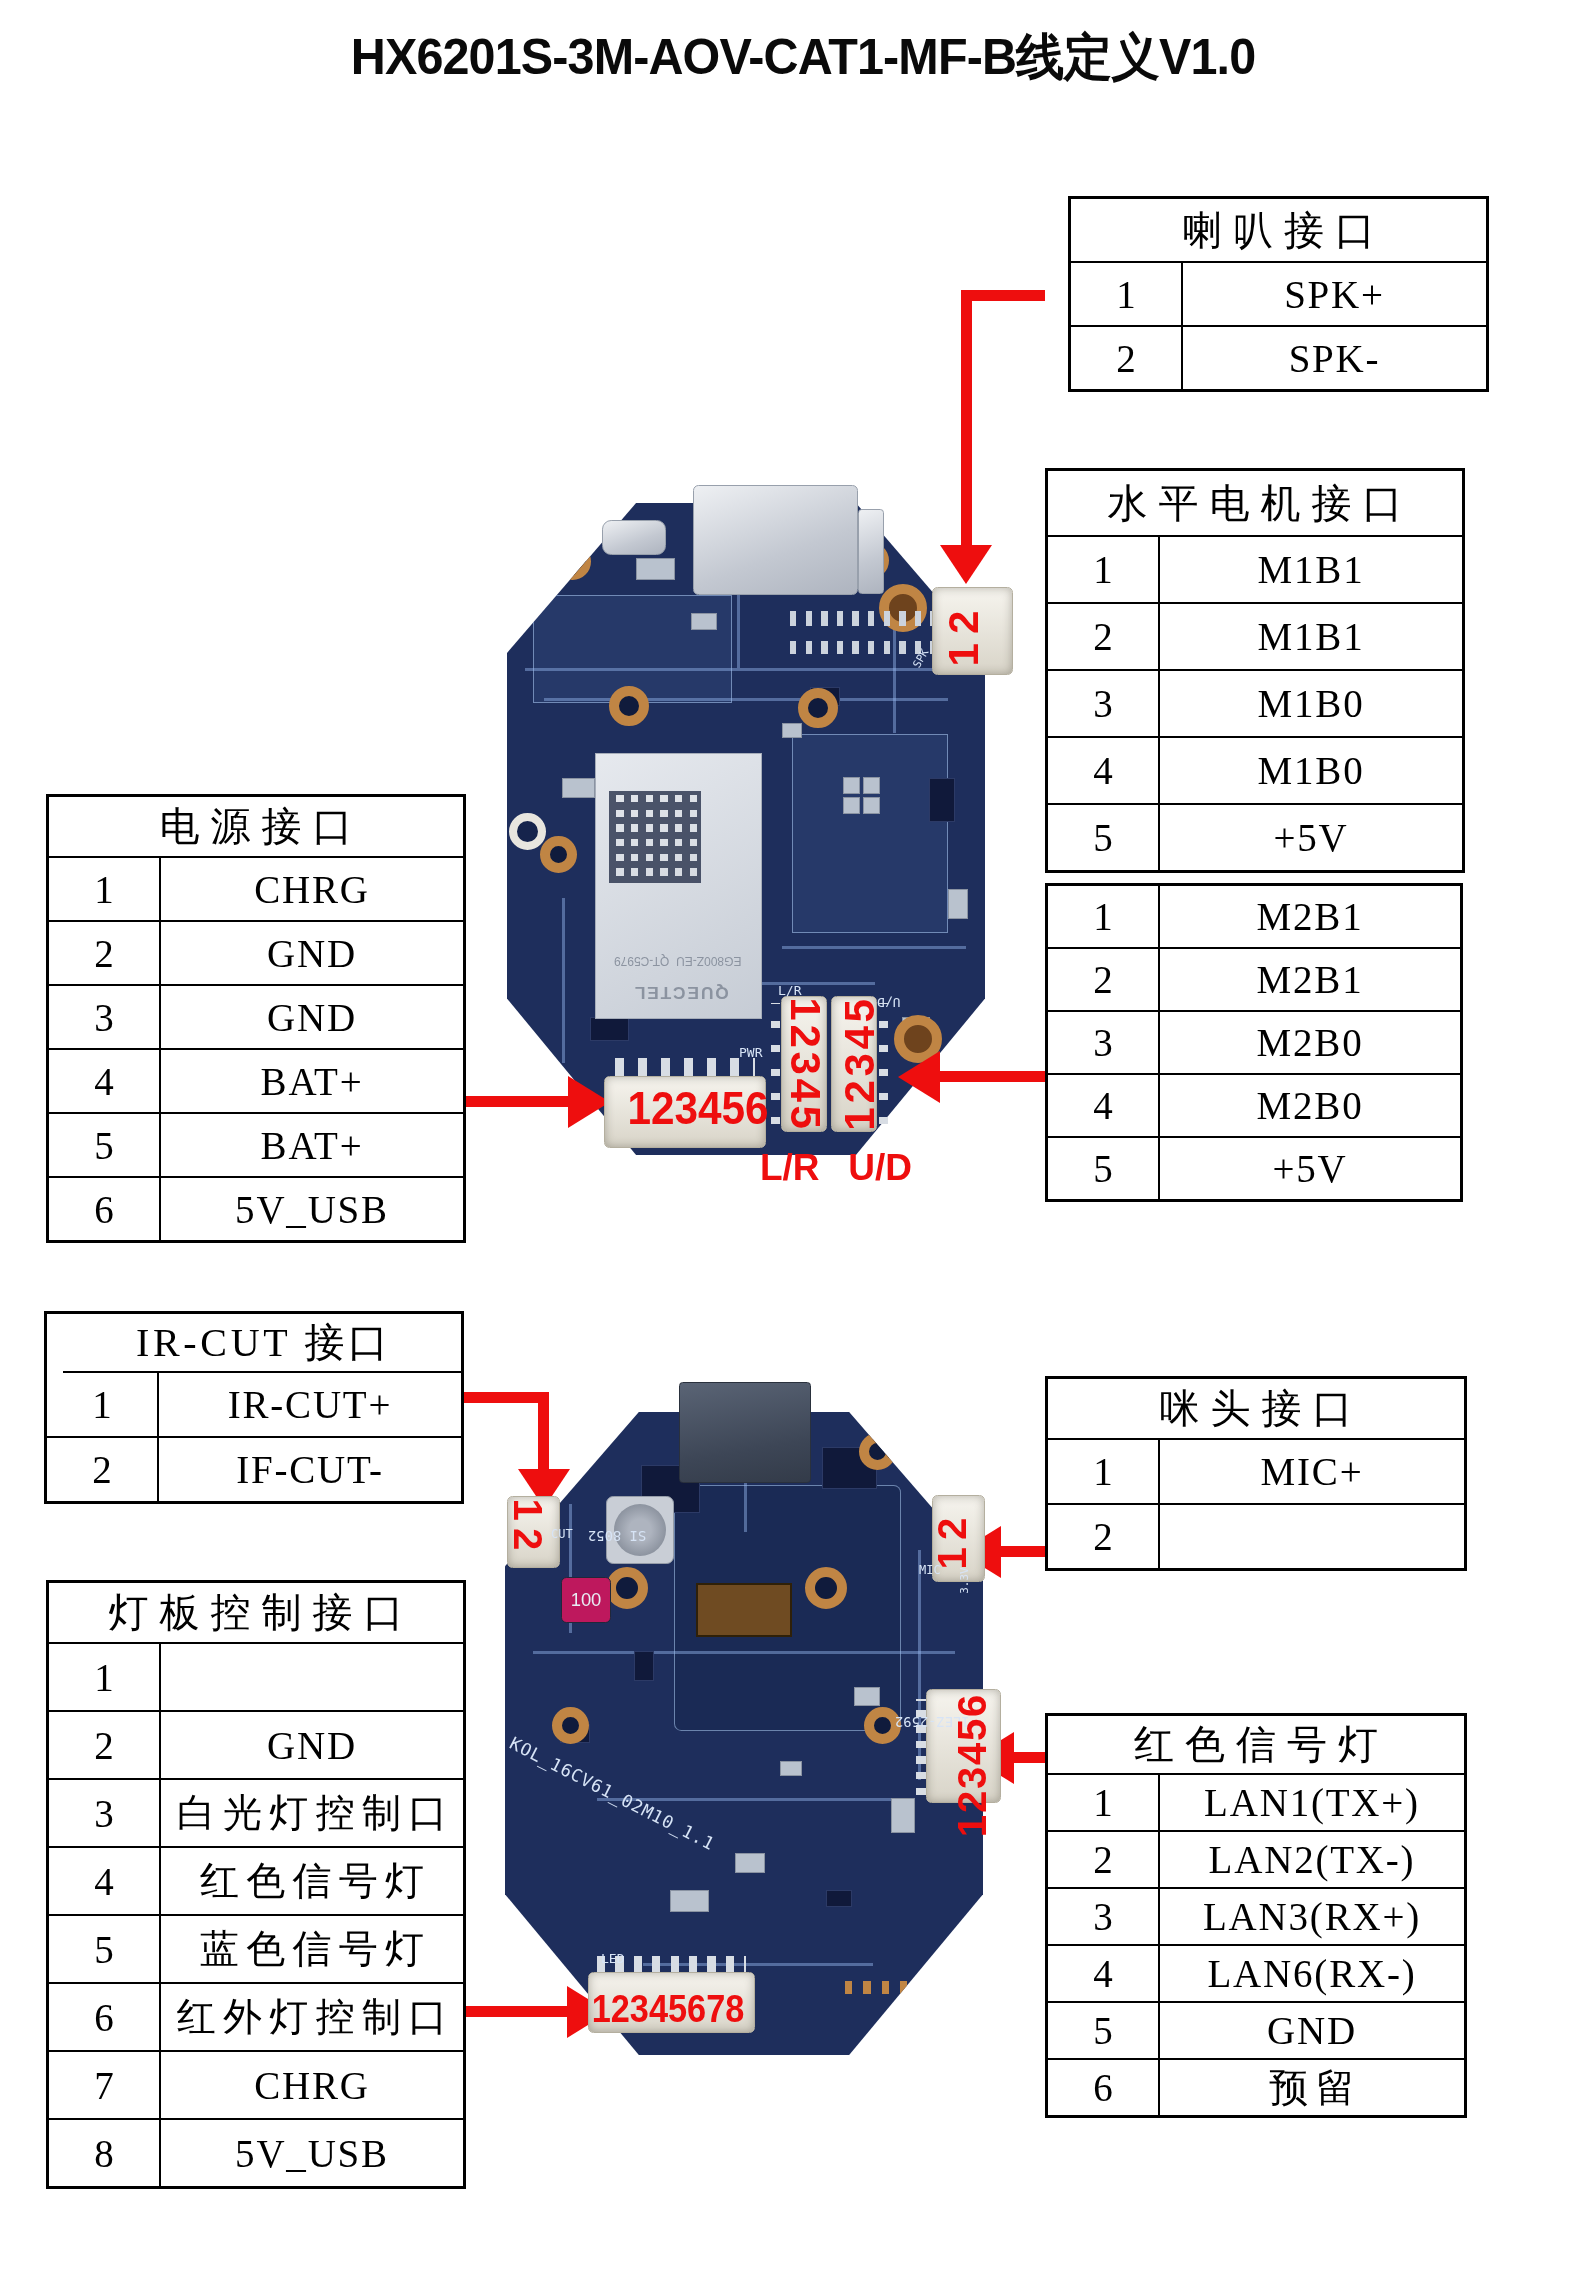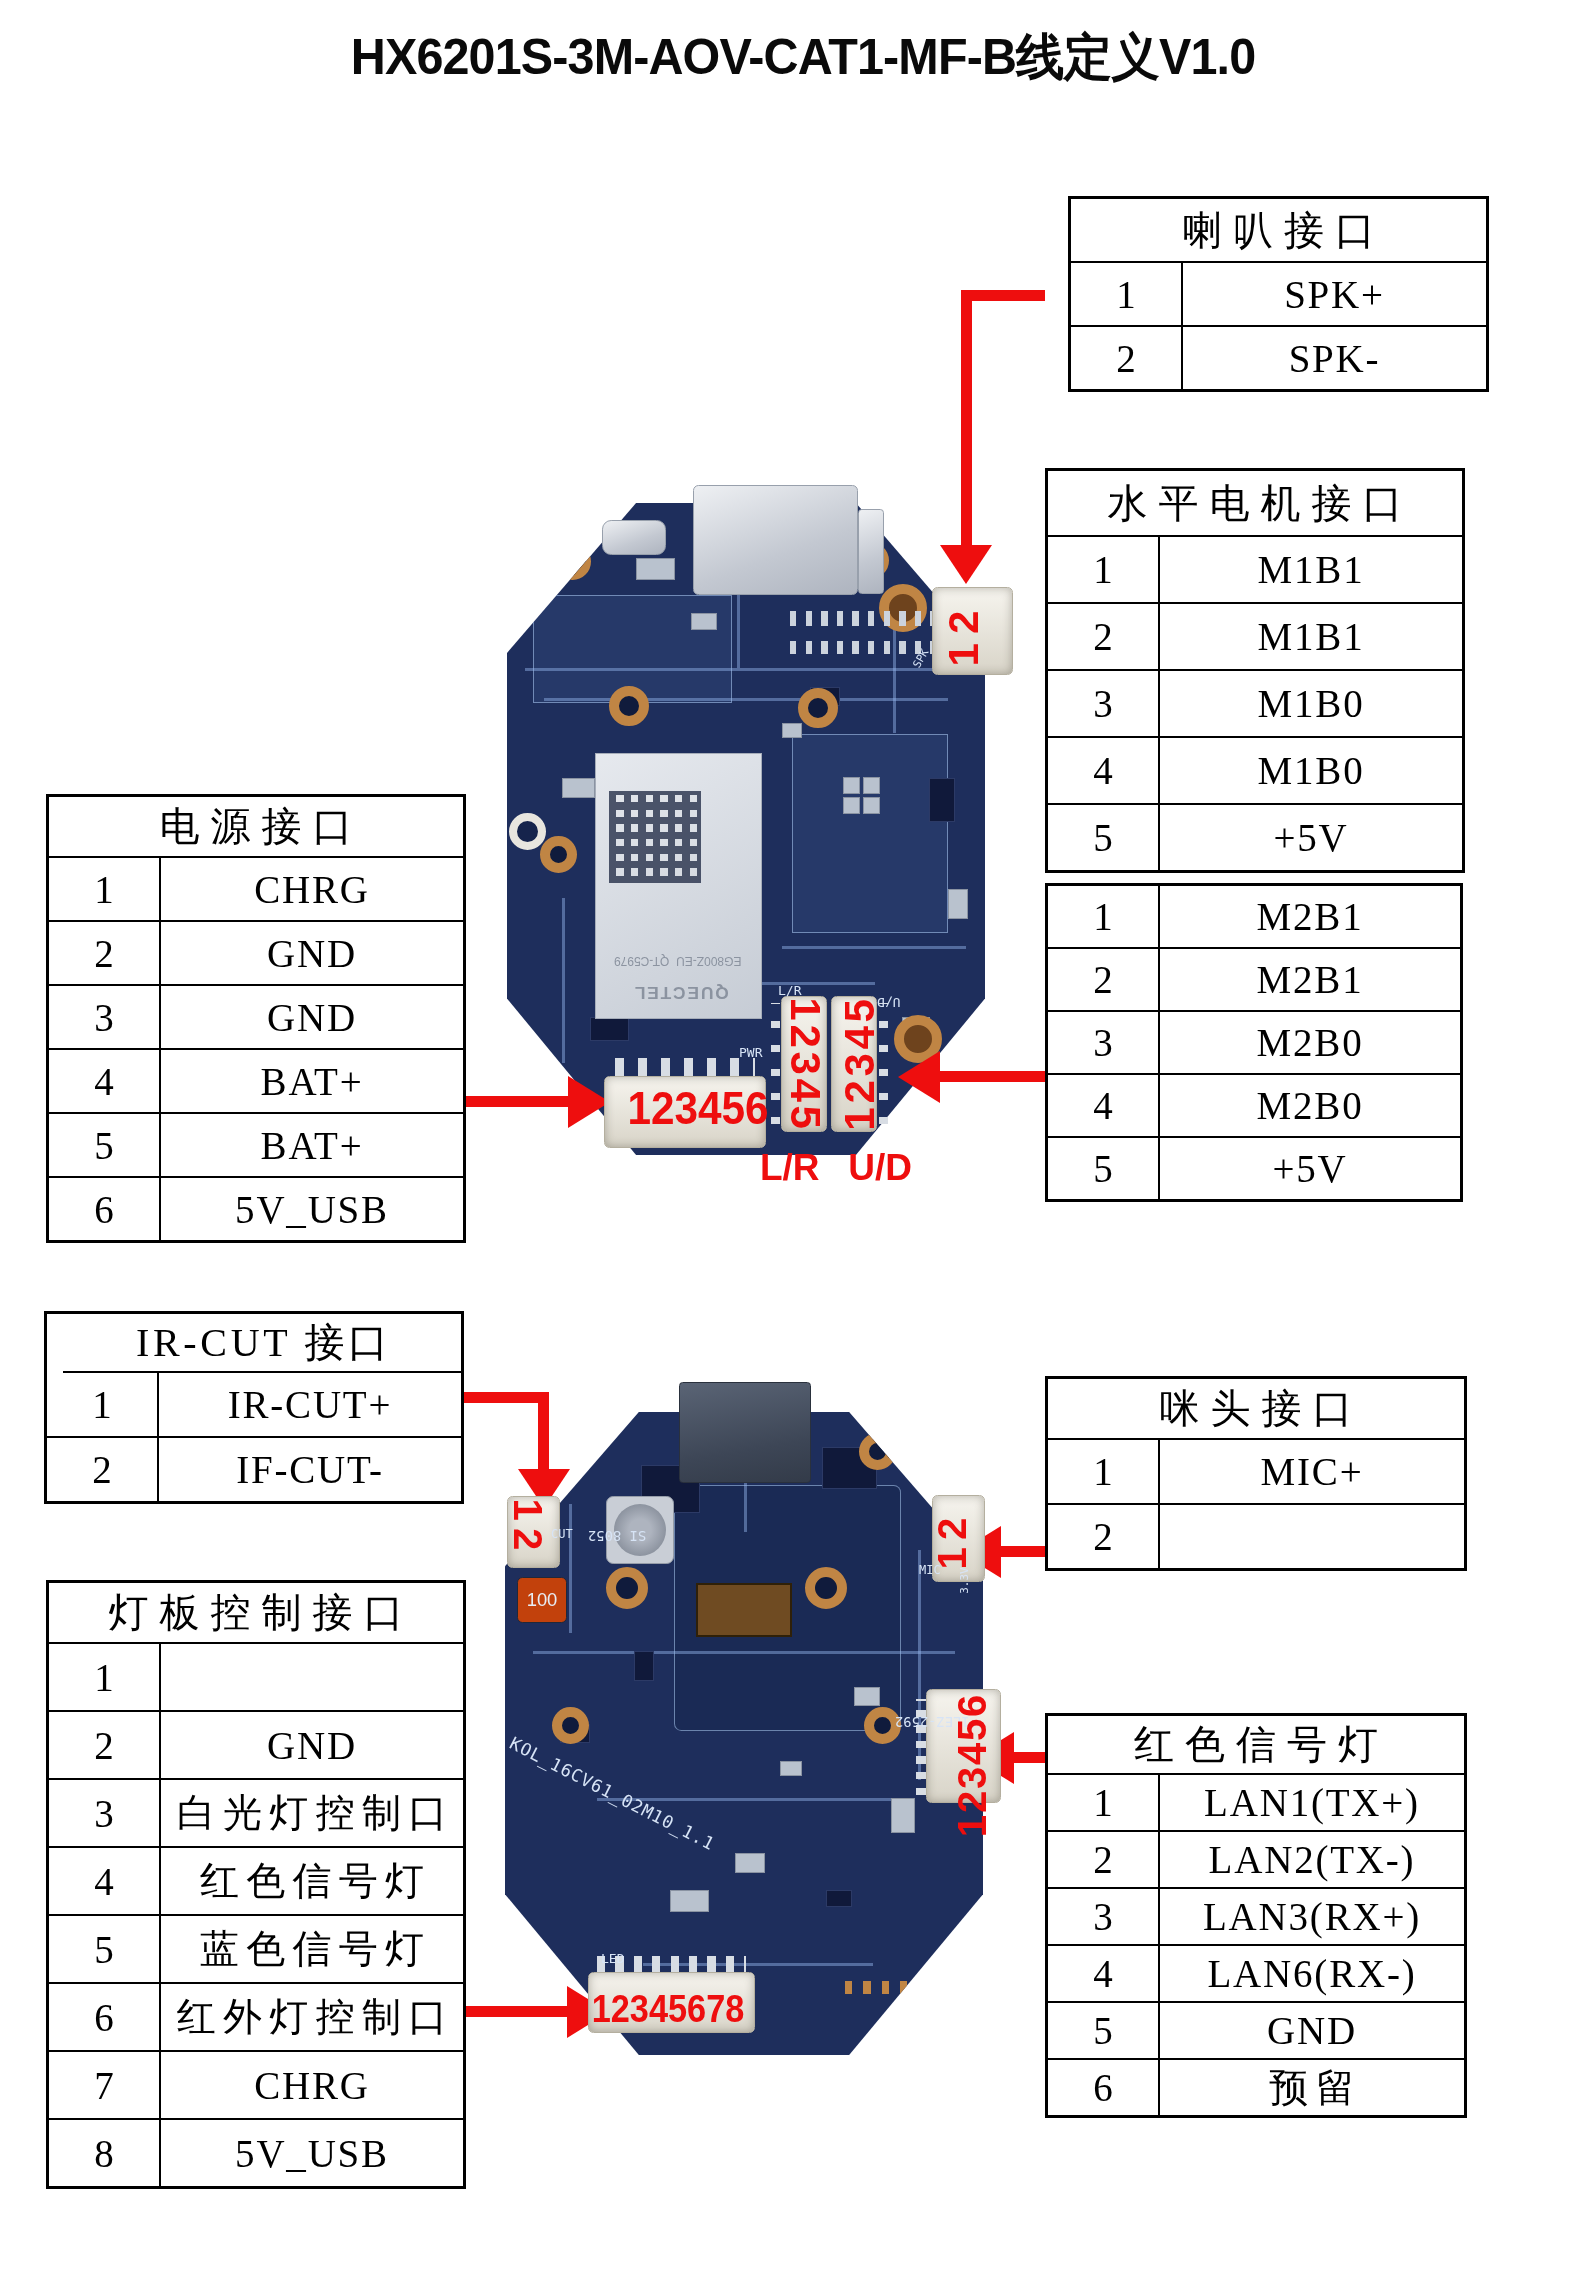--- a/index.html
+++ b/index.html
@@ -46,22 +46,22 @@
   .metal{position:absolute;background:linear-gradient(160deg,#eef0f3,#c3c8d1 60%,#aeb4bf);border:0.9px solid #98a0ac;z-index:5;}
   .module{position:absolute;background:linear-gradient(150deg,#e6e9ee,#c6ccd5);border:0.9px solid #a6adb9;z-index:5;}
   .qr{position:absolute;background-image:
       repeating-linear-gradient(0deg,#26304a 0 7.3px,transparent 7.3px 14.7px),
       repeating-linear-gradient(90deg,#26304a 0 7.3px,transparent 7.3px 14.7px);opacity:.8;}
   .modtxt{position:absolute;color:#8b93a0;font-family:"Liberation Sans",sans-serif;transform:rotate(180deg);white-space:nowrap;}
   .sensor{position:absolute;background:#6f4b22;border:2.8px solid #2f2008;}
   .coil{position:absolute;background:#c9ced6;border:0.9px solid #959ca8;border-radius:7.3px;z-index:4;}
   .coil:after{content:"";position:absolute;left:10%;top:10%;width:80%;height:80%;border-radius:50%;
     background:radial-gradient(circle,#aeb4bf 30%,#8d94a0 70%);}
-  .ind{position:absolute;background:#c2410c;border:1.8px solid #20283a;border-radius:5.5px;color:#e8edf4;
-    display:flex;align-items:center;justify-content:center;font-family:"Liberation Sans",sans-serif;font-size:18.4px;z-index:4;}
+  .ind{position:absolute;background:#be185d;border:1.8px solid #20283a;border-radius:5.5px;color:#e8edf4;
+    display:flex;align-items:center;justify-content:center;font-family:"Liberation Sans",sans-serif;font-size:18.4px;z-index:4;margin-left:44px;}
   .ring{position:absolute;border-radius:50%;border:8.3px solid #e8e6df;background:#16244c;box-sizing:border-box;z-index:4;}
 </style>
 </head>
 <body>
 
 <div id="canvas">
 
   <div id="page-title">HX6201S-3M-AOV-CAT1-MF-B线定义V1.0</div>
 
   <div class="pcbwrap" style="left:507px;top:503px;width:478px;height:652px;">

